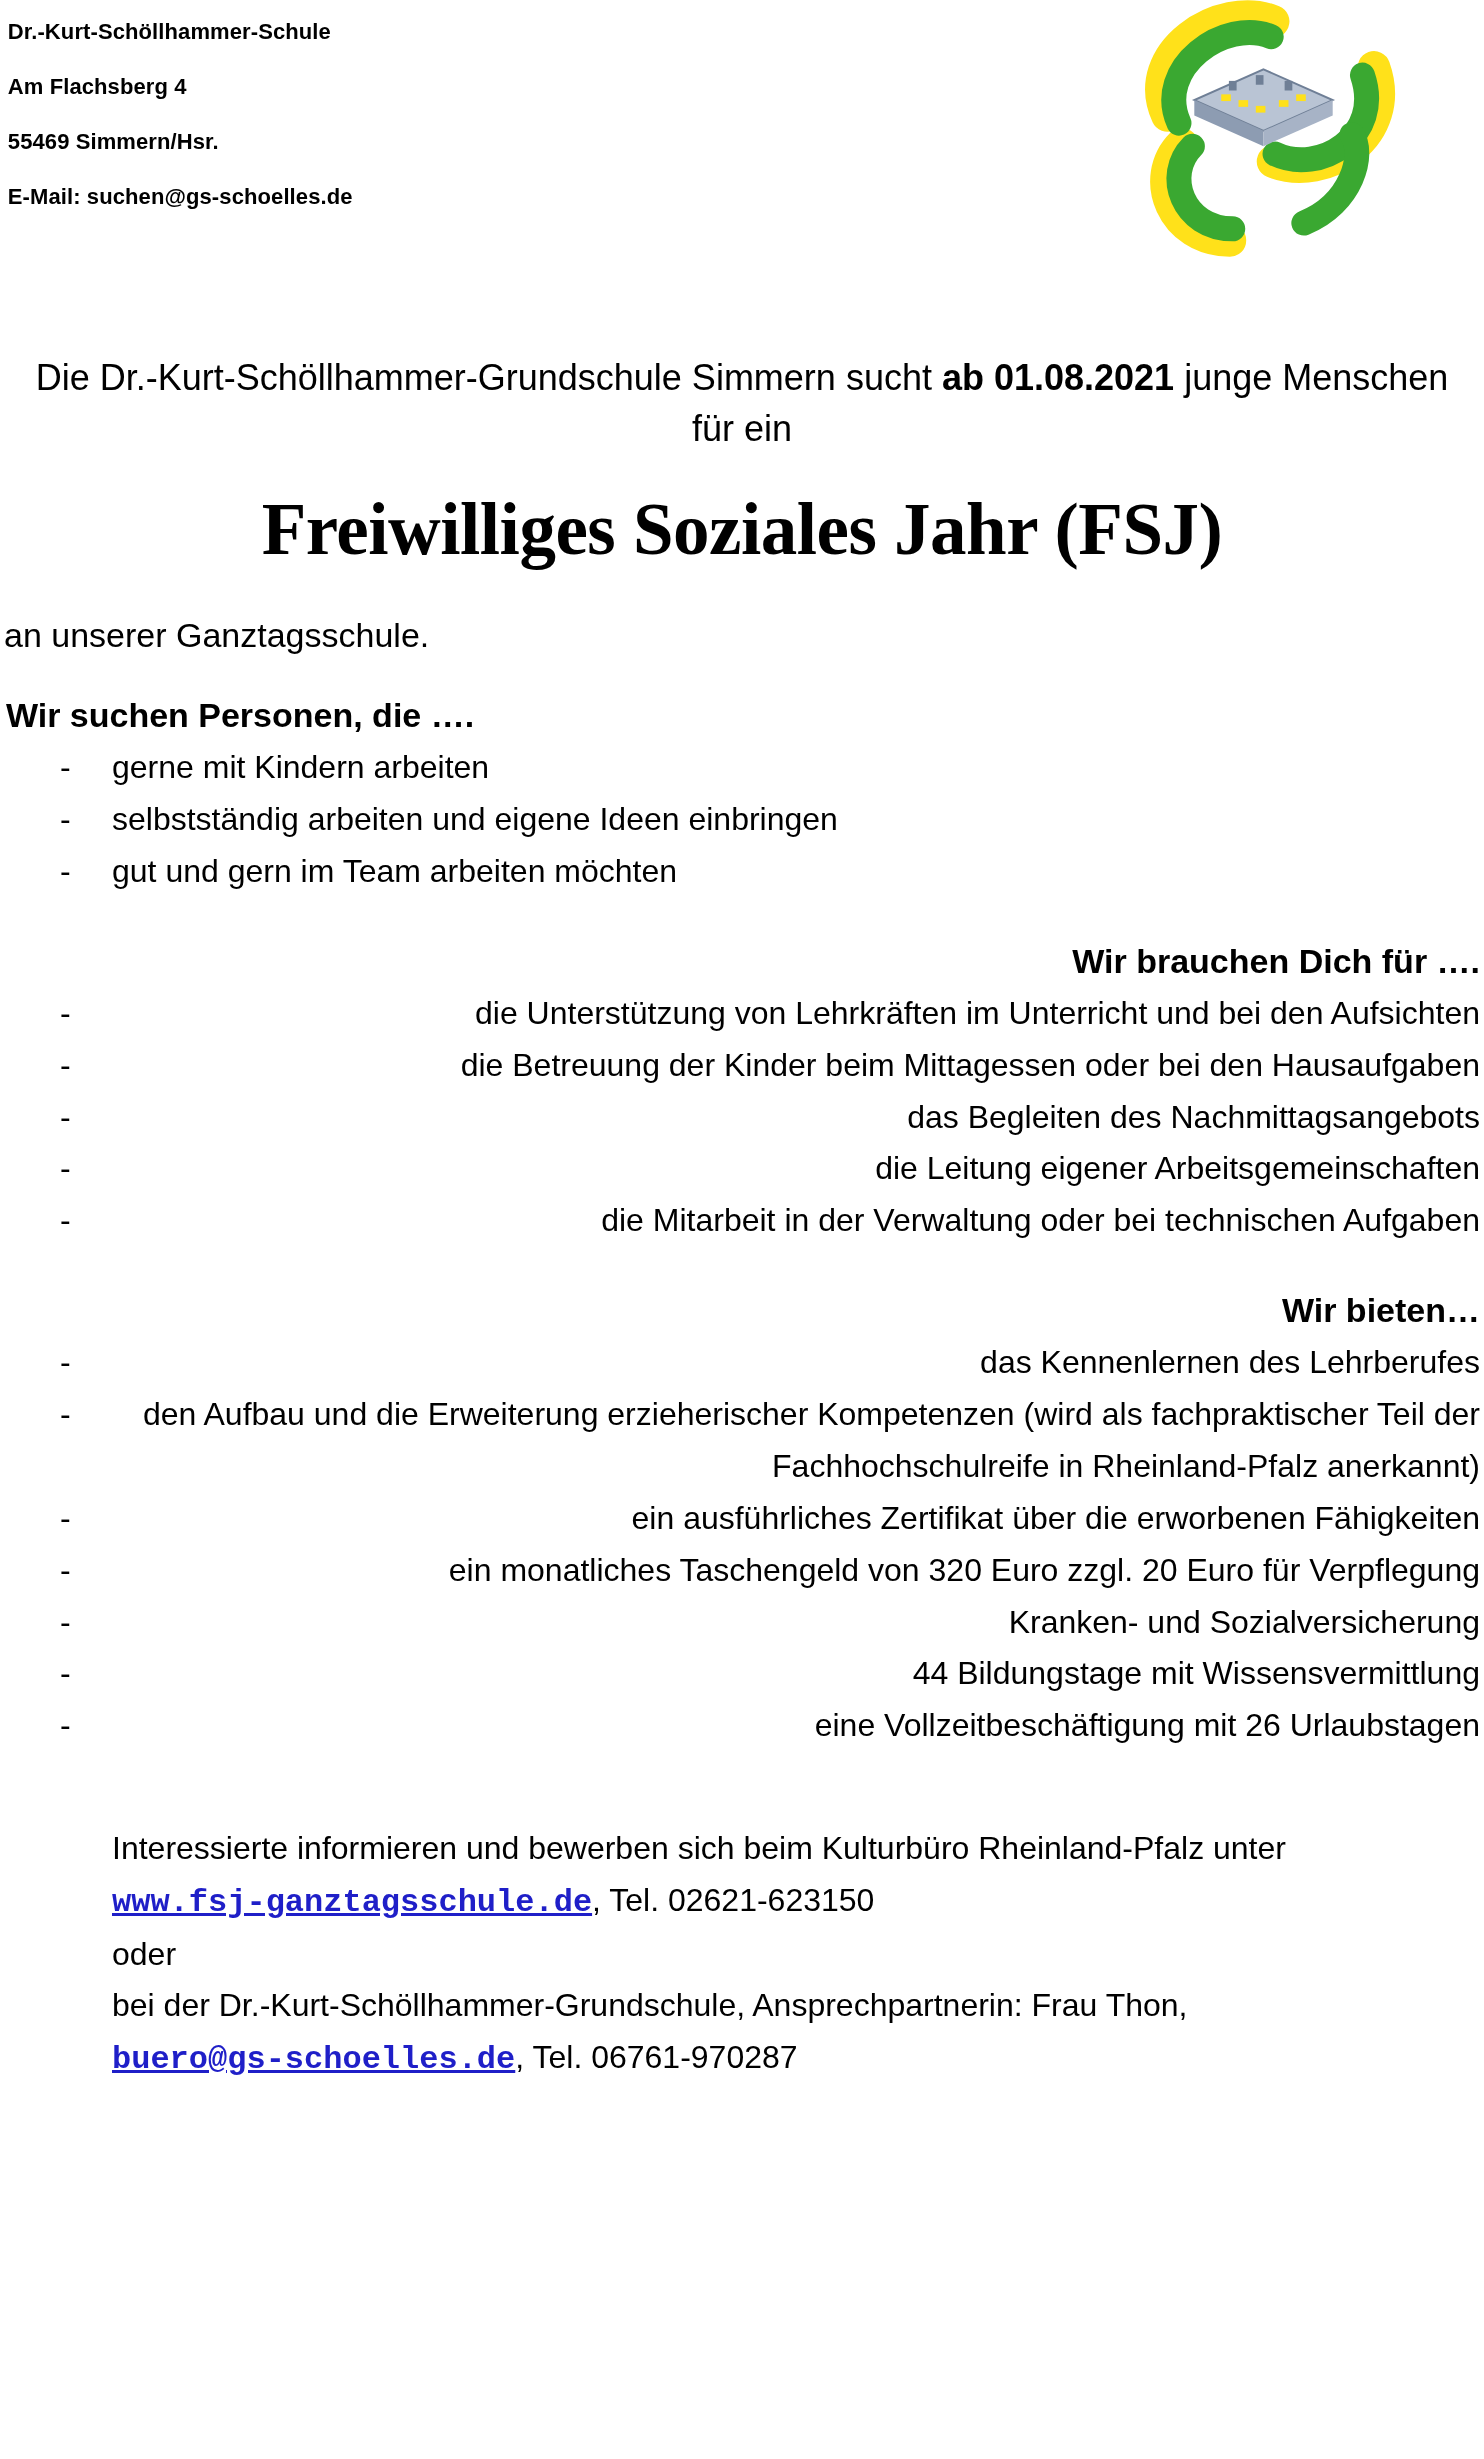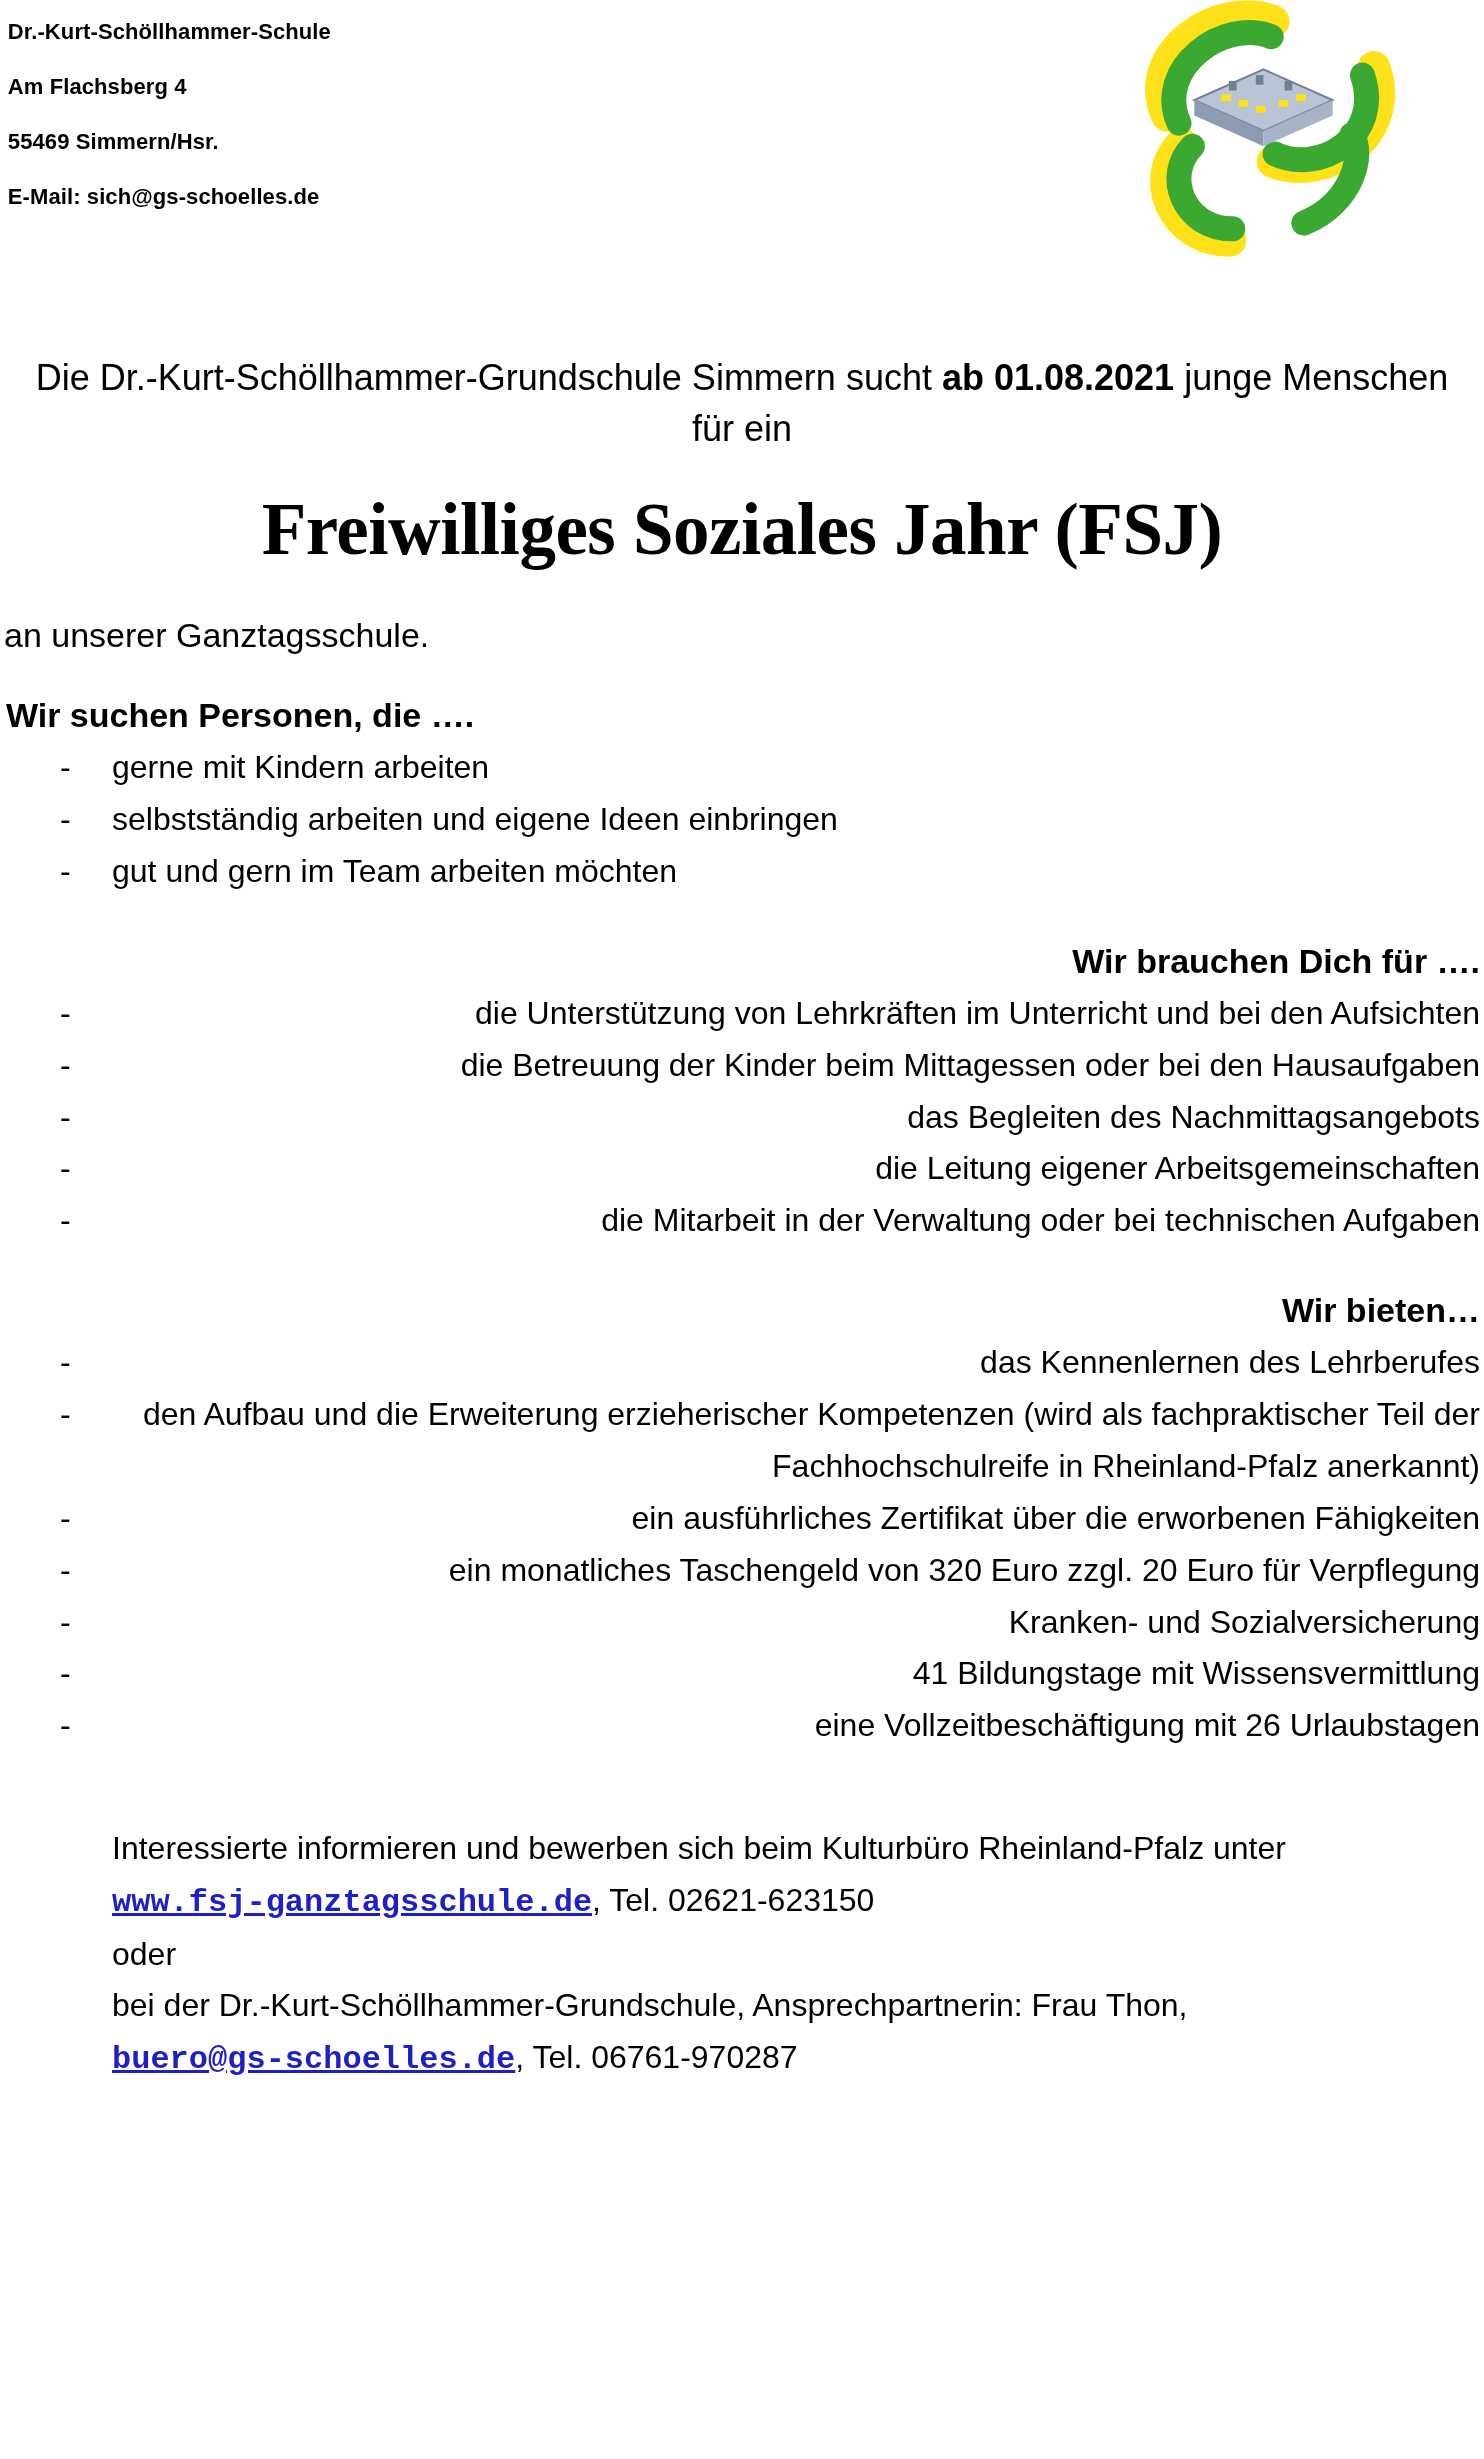--- a/index.html
+++ b/index.html
@@ -121,21 +121,21 @@
 </style>
 </head>
 <body>
 
 <div class="page">
 
   <div class="letterhead">
     <div class="letterhead-line">Dr.-Kurt-Schöllhammer-Schule</div>
     <div class="letterhead-line">Am Flachsberg 4</div>
     <div class="letterhead-line">55469 Simmern/Hsr.</div>
-    <div class="letterhead-line">E-Mail: sich@gs-schoelles.de</div>
+    <div class="letterhead-line">E-Mail: suchen@gs-schoelles.de</div>
   </div>
 
   <div class="logo">
     <svg viewBox="0 0 280 290" width="269" height="279" aria-hidden="true">
       <g fill="none" stroke-linecap="round">
 
         <g stroke="#ffe11a" stroke-width="34">
           <path d="M40 120 C 10 55, 95 0, 150 22"></path>
           <path d="M255 70 C 280 140, 205 190, 150 168"></path>
           <path d="M105 250 C 45 250, 20 185, 55 150"></path>
@@ -198,21 +198,21 @@
   </div>
 
   <div class="section tight">
     <div class="section-heading">Wir bieten…</div>
     <ul class="dash-list">
       <li><span class="dash">-</span><span>das Kennenlernen des Lehrberufes</span></li>
       <li><span class="dash">-</span><span>den Aufbau und die Erweiterung erzieherischer Kompetenzen (wird als fachpraktischer Teil der Fachhochschulreife in Rheinland-Pfalz anerkannt)</span></li>
       <li><span class="dash">-</span><span>ein ausführliches Zertifikat über die erworbenen Fähigkeiten</span></li>
       <li><span class="dash">-</span><span>ein monatliches Taschengeld von 320 Euro zzgl. 20 Euro für Verpflegung</span></li>
       <li><span class="dash">-</span><span>Kranken- und Sozialversicherung</span></li>
-      <li><span class="dash">-</span><span>41 Bildungstage mit Wissensvermittlung</span></li>
+      <li><span class="dash">-</span><span>44 Bildungstage mit Wissensvermittlung</span></li>
       <li><span class="dash">-</span><span>eine Vollzeitbeschäftigung mit 26 Urlaubstagen</span></li>
     </ul>
   </div>
 
   <div class="footer">
     <span class="line">Interessierte informieren und bewerben sich beim Kulturbüro Rheinland-Pfalz unter</span>
     <span class="line">
       <a href="#">www.fsj-ganztagsschule.de</a><span class="plain">, Tel. 02621-623150</span>
     </span>
     <span class="line">oder</span>

